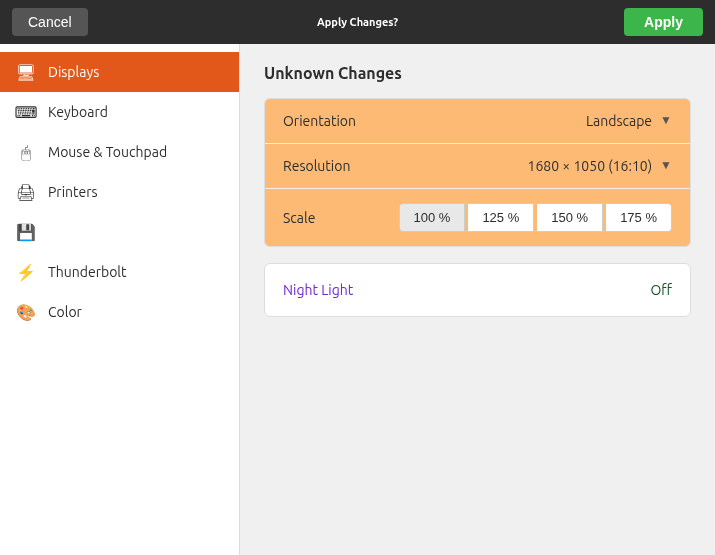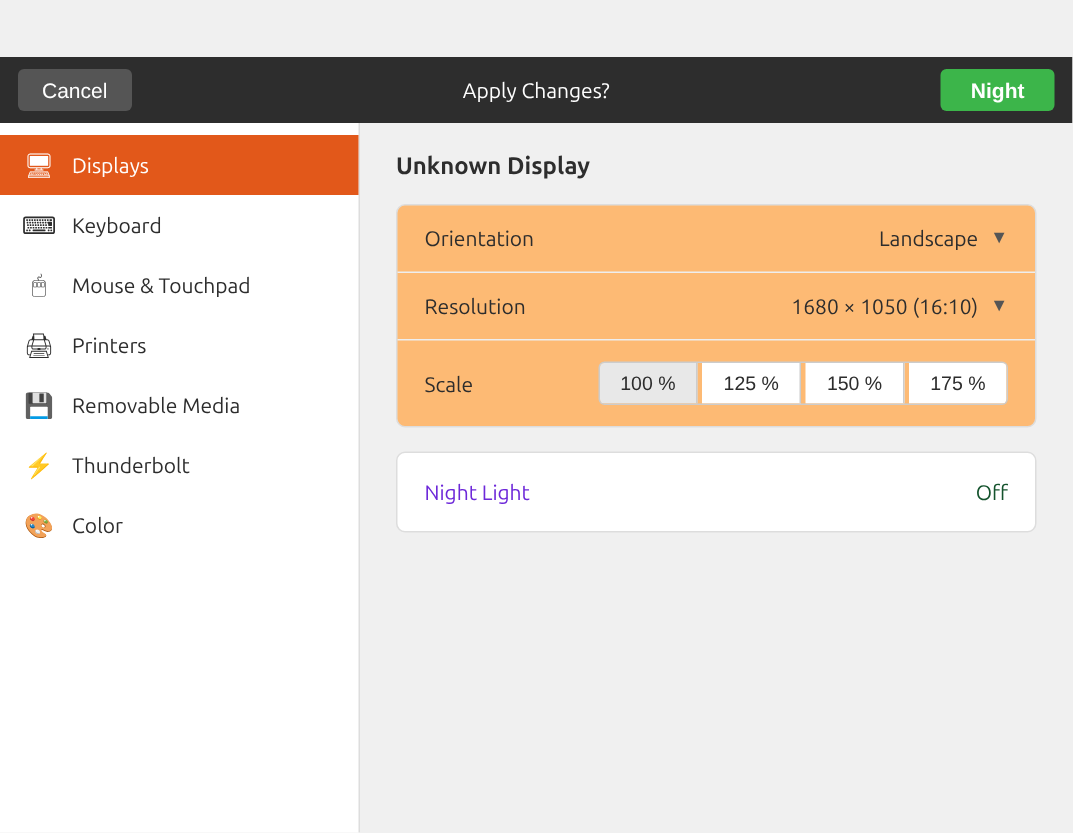--- a/index.html
+++ b/index.html
@@ -14,37 +14,36 @@
     }
 
     
     .topbar {
       display: flex;
       align-items: center;
       justify-content: space-between;
       background: #2d2d2d;
       height: 44px;
       padding: 0 12px;
-      margin-top: 38px;
     }
 
     .topbar-cancel {
       background: #555;
       color: #fff;
       border: none;
       border-radius: 4px;
       padding: 6px 16px;
       font-size: 14px;
       cursor: pointer;
     }
 
     .topbar-title {
       color: #fff;
-      font-size: 14px;
-      font-weight: 400;
+      font-size: 11px;
+      font-weight: 700;
       position: absolute;
       left: 50%;
       transform: translateX(-50%);
     }
 
     .topbar-apply {
       background: #3cb54a;
       color: #fff;
       border: none;
       border-radius: 4px;
@@ -197,21 +196,21 @@
       font-size: 14px;
       color: #14532d;
     }
   </style>
 </head>
 <body>
 
 <div class="topbar" style="position:relative;">
   <button class="topbar-cancel">Cancel</button>
   <span class="topbar-title">Apply Changes?</span>
-  <button class="topbar-apply">Night</button>
+  <button class="topbar-apply">Apply</button>
 </div>
 
 <div class="main-layout">
 
   <div class="sidebar">
 
   <div class="sidebar-item active">
         <span class="sidebar-icon">🖥</span>
         <span class="sidebar-label">Displays</span>
       </div>
@@ -222,34 +221,33 @@
       <div class="sidebar-item">
         <span class="sidebar-icon">🖱</span>
         <span class="sidebar-label">Mouse &amp; Touchpad</span>
       </div>
       <div class="sidebar-item">
         <span class="sidebar-icon">🖨</span>
         <span class="sidebar-label">Printers</span>
       </div>
       <div class="sidebar-item">
         <span class="sidebar-icon">💾</span>
-        <span class="sidebar-label">Removable Media</span>
       </div>
       <div class="sidebar-item">
         <span class="sidebar-icon">⚡</span>
         <span class="sidebar-label">Thunderbolt</span>
       </div>
       <div class="sidebar-item">
         <span class="sidebar-icon">🎨</span>
         <span class="sidebar-label">Color</span>
       </div>
     </div>
 
   <div class="content">
-    <div class="content-title">Unknown Display</div>
+    <div class="content-title">Unknown Changes</div>
 
     <div class="settings-card">
 
       <div class="settings-row">
         <span class="settings-row-label">Orientation</span>
         <div class="settings-row-value">
           <span>Landscape</span>
           <span class="dropdown-arrow">▼</span>
         </div>
       </div>

